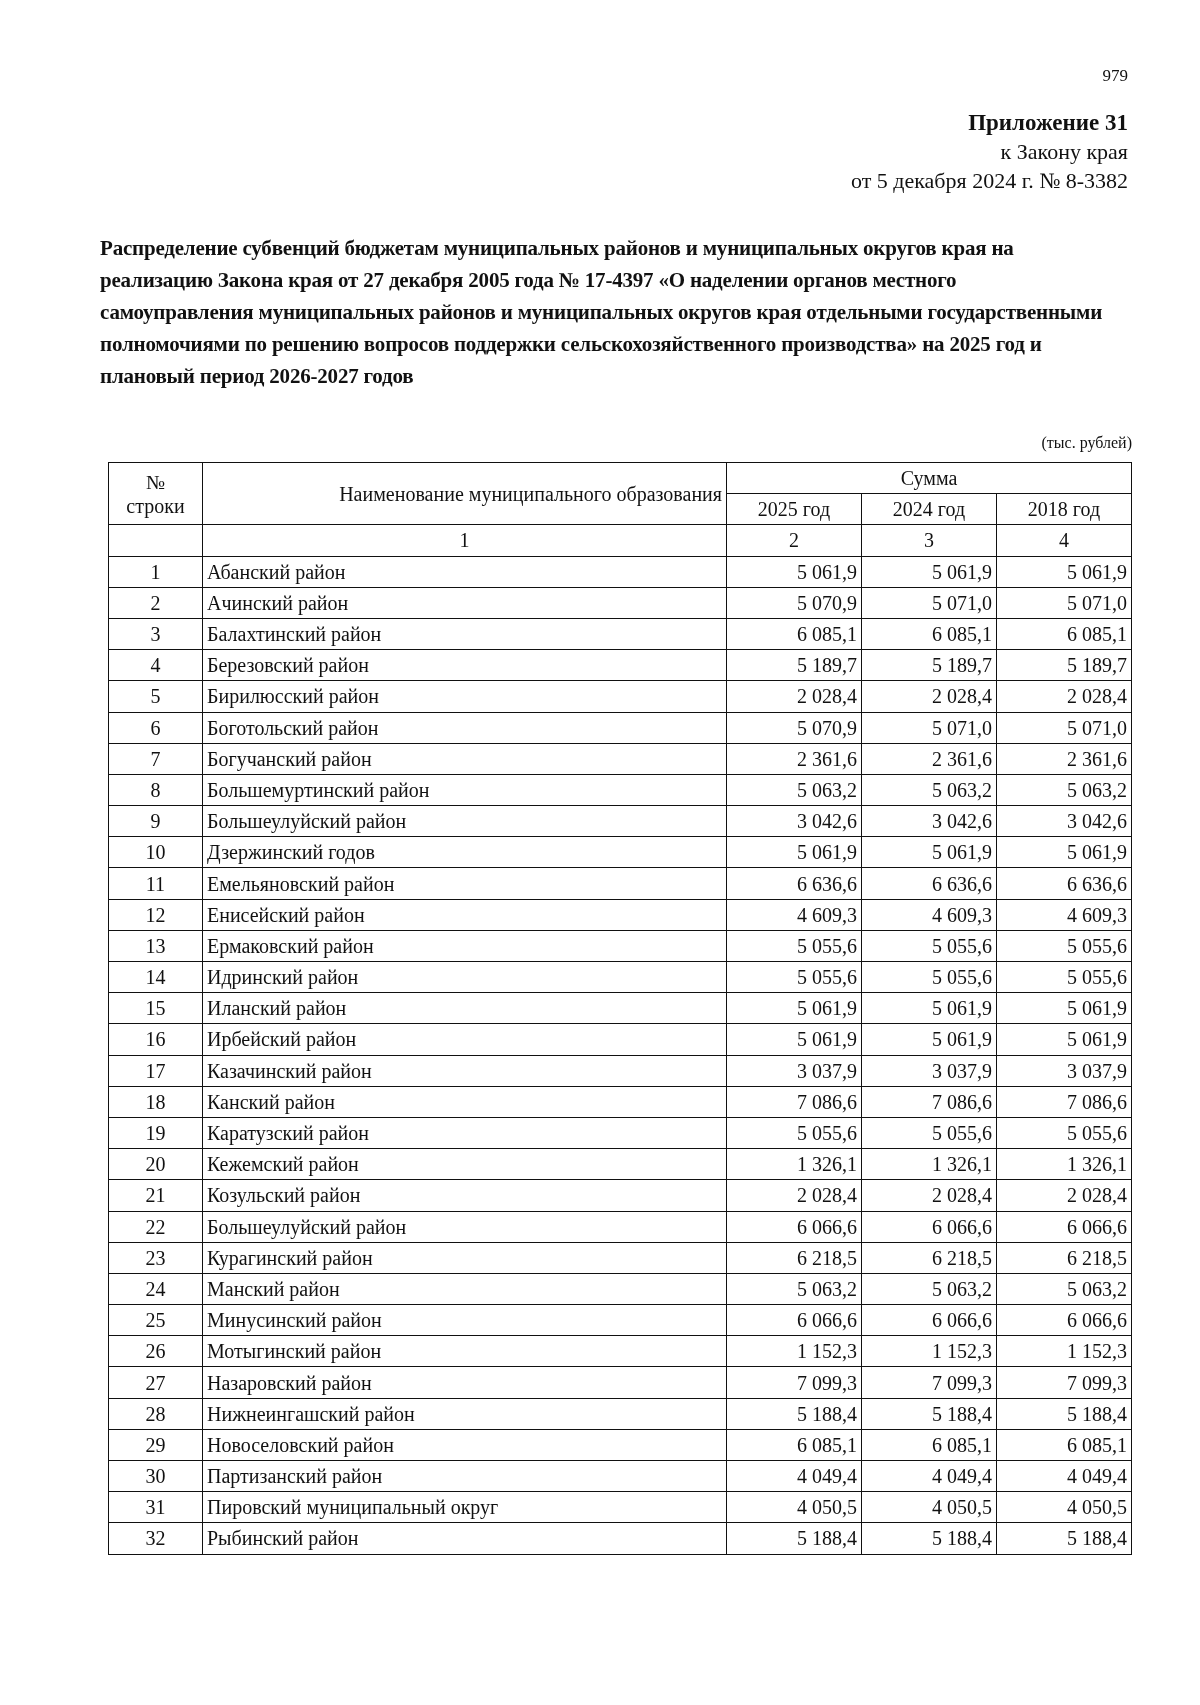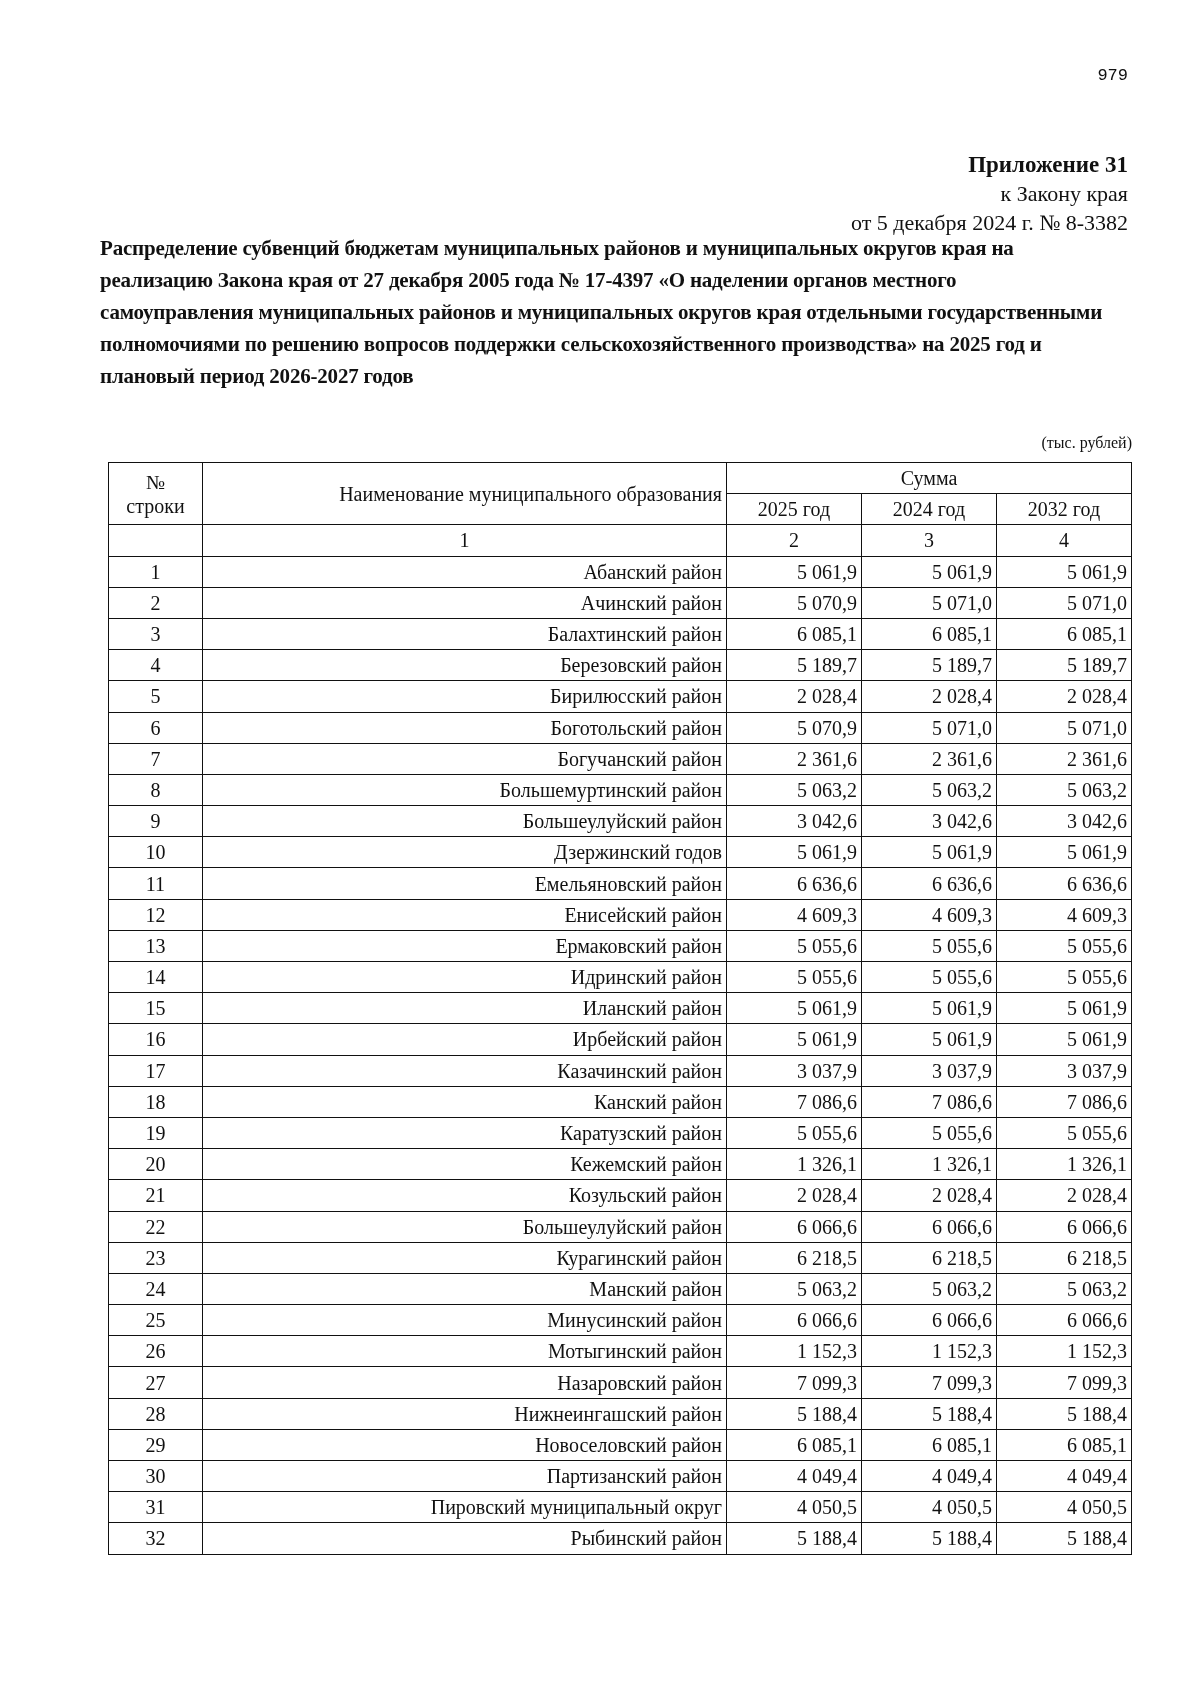--- a/index.html
+++ b/index.html
@@ -2,46 +2,46 @@
 <html><head>
 <meta charset="utf-8">
 <style>
   html, body { margin: 0; padding: 0; background: #ffffff; }
   body {
     width: 1200px; height: 1705px; position: relative; overflow: hidden;
     font-family: "Liberation Serif", "DejaVu Serif", serif; color: #111;
   }
   .page-number {
     position: absolute; top: 66px; right: 72px;
-    font-family: Liberation Mono, monospace; font-size: 17px;
+    font-family: Liberation Serif, serif; font-size: 17px;
   }
   .appendix {
     position: absolute; top: 108px; right: 72px; text-align: right;
-    font-size: 22px; line-height: 29px; margin-top: 42px;
+    font-size: 22px; line-height: 29px;
   }
   .appendix .app-title { font-weight: bold; font-size: 23px; }
   .doc-title {
     position: absolute; top: 232px; left: 100px; width: 1010px;
     font-weight: bold; font-size: 21px; line-height: 32px;
     letter-spacing: -0.2px;
   }
   .units {
     position: absolute; top: 434px; right: 68px; font-size: 16px;
   }
   table.grid {
     position: absolute; top: 462px; left: 108px; width: 1024px;
     border-collapse: collapse; font-size: 20px;
   }
   table.grid td, table.grid th {
     border: 1.5px solid #111; padding: 0 4px; height: 30.2px;
     font-weight: normal; line-height: 24px;
   }
   table.grid th { text-align: center; }
   .col-n { width: 85px; text-align: center; }
-  .col-name { width: 515px; text-align: right; }
+  .col-name { width: 515px; text-align: left; }
   .col-v { width: 126px; text-align: right; }
   td.c { text-align: center; }
   th.hdr-n { line-height: 28px; }
 </style>
 </head>
 <body>
 
 <div class="page-number">979</div>
 
 <div class="appendix">
@@ -60,21 +60,21 @@
       <th class="col-n hdr-n" rowspan="2">
         <span>№</span><br>
         <span>строки</span>
       </th>
       <th class="col-name" style="text-align:right" rowspan="2">Наименование муниципального образования</th>
       <th colspan="3">Сумма</th>
     </tr>
     <tr>
       <th class="col-v">2025 год</th>
       <th class="col-v">2024 год</th>
-      <th class="col-v">2032 год</th>
+      <th class="col-v">2018 год</th>
     </tr>
     <tr>
       <td class="c"></td>
       <td class="c">1</td>
       <td class="c">2</td>
       <td class="c">3</td>
       <td class="c">4</td>
     </tr>
   </thead>
   <tbody id="table-body">

